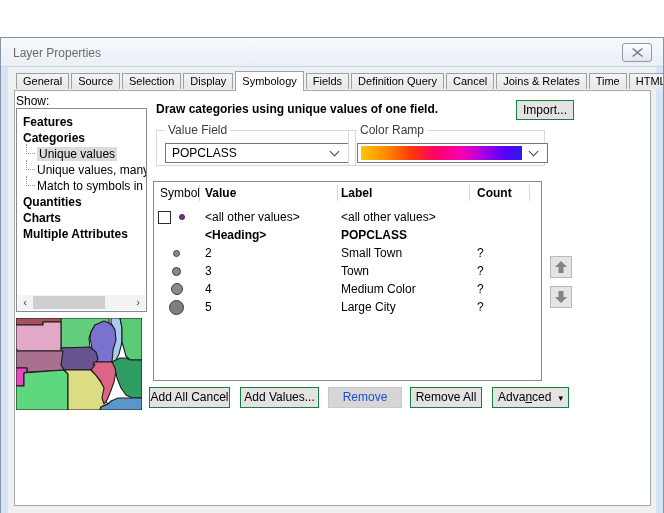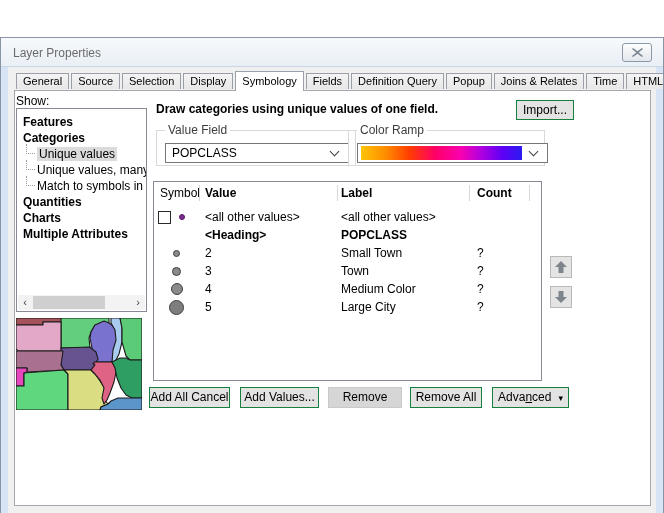--- a/index.html
+++ b/index.html
@@ -41,21 +41,21 @@
   .hscroll { position:absolute; left:1px; bottom:1px; width:127px; height:15px; background:#F3F3F3; }
   .scroll-arrow { position:absolute; top:0; width:14px; height:15px; text-align:center; line-height:14px;
     color:#444; font-size:11px; cursor:pointer; }
   .scroll-thumb { position:absolute; left:15px; top:1px; width:72px; height:13px; background:#CFCFCF; cursor:grab; }
   
   .map { left:15px; top:280px; width:126px; height:92px; }
   
   .instruction { left:155px; top:64px; width:360px; font-weight:bold; }
   .btn { background:#E3E3E3; border:1px solid #15803d; text-align:center; cursor:pointer;
     font-family:"Liberation Sans",sans-serif; font-size:12px; line-height:19px; }
-  .btn.disabled { background:#D6D6D6; border-color:#C9C9C9; color:#000000; cursor:default; }
+  .btn.disabled { background:#D6D6D6; border-color:#C9C9C9; color:#1d4ed8; cursor:default; }
   .import-btn { left:515px; top:62px; width:58px; height:20px; }
   
   .groupbox { border:1px solid #D9D9D9; }
   .gb-value { left:155px; top:92px; width:200px; height:36px; }
   .gb-ramp  { left:347px; top:92px; width:197px; height:36px; }
   .gb-label { position:absolute; left:8px; top:-8px; background:#fff; padding:0 3px; color:#3C3C3C; }
   .combo { position:absolute; left:8px; top:12px; height:20px; background:#fff; border:1px solid #767676;
     display:flex; align-items:center; cursor:pointer; }
   .combo-value { flex:1; padding-left:6px; white-space:nowrap; }
   .chev { width:7px; height:7px; border-right:1.4px solid #444; border-bottom:1.4px solid #444;
@@ -114,21 +114,21 @@
   <div class="abs page"></div>
 
   <div class="abs tabs">
     <div class="tab">General</div>
     <div class="tab">Source</div>
     <div class="tab">Selection</div>
     <div class="tab">Display</div>
     <div class="tab active">Symbology</div>
     <div class="tab">Fields</div>
     <div class="tab">Definition Query</div>
-    <div class="tab">Popup</div>
+    <div class="tab">Cancel</div>
     <div class="tab">Joins &amp; Relates</div>
     <div class="tab">Time</div>
     <div class="tab">HTML Popup</div>
   </div>
 
   <div class="abs onpage show-label">Show:</div>
   <div class="abs onpage tree">
     <div class="tree-row b" style="top:5px">Features</div>
     <div class="tree-row b" style="top:21px">Categories</div>
     <div class="tree-row child" style="top:37px">

